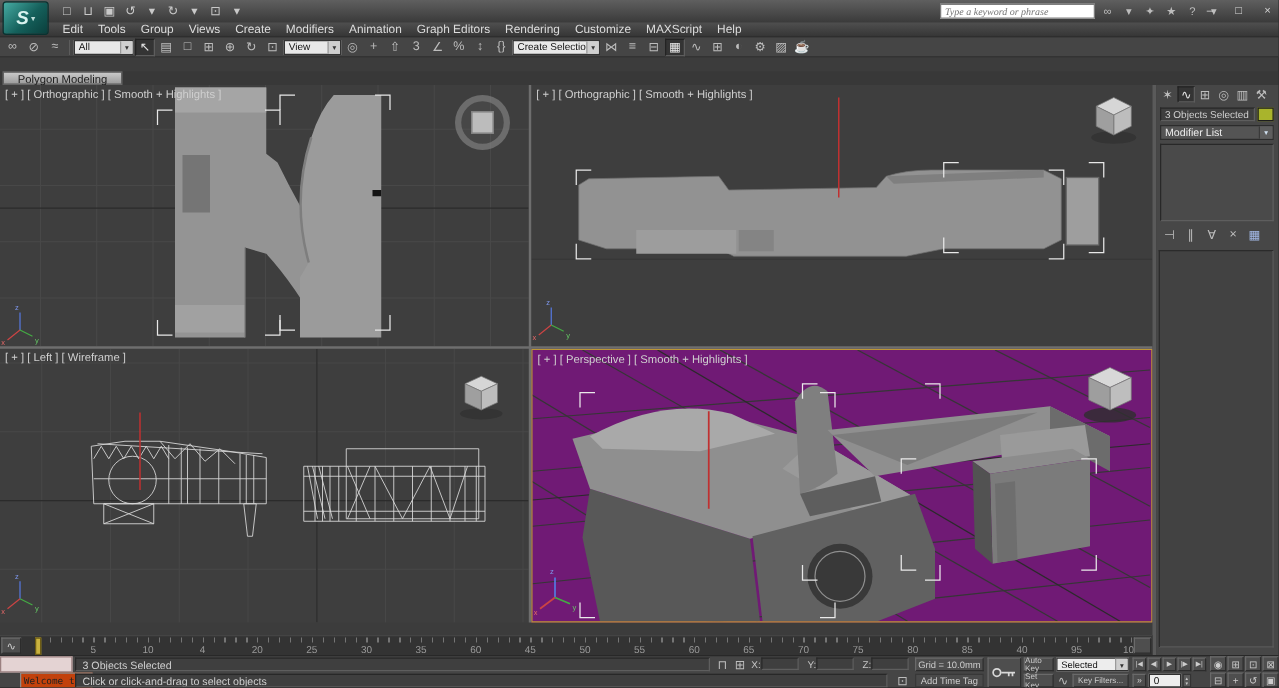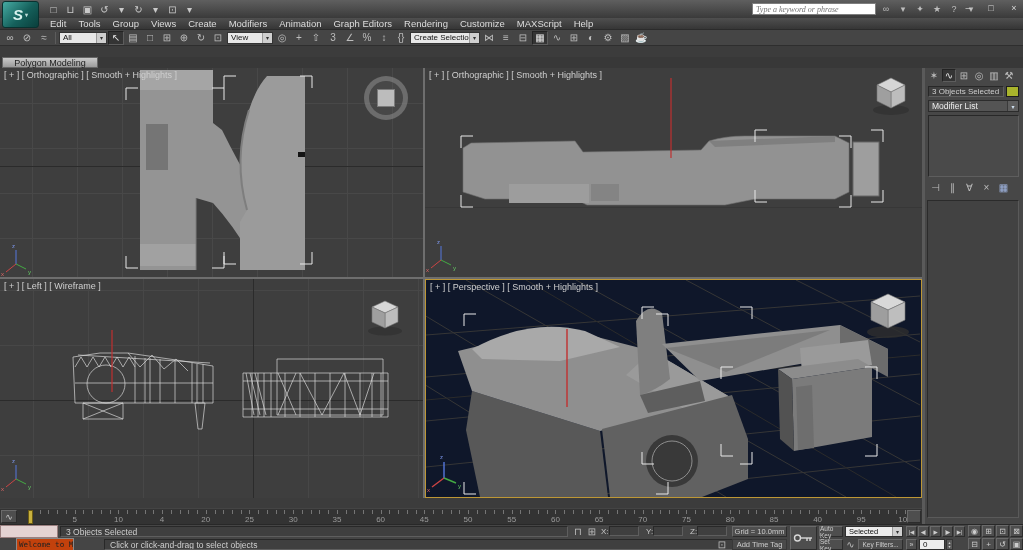--- a/index.html
+++ b/index.html
@@ -287,21 +287,21 @@
         <line x1="16" y1="200" x2="6" y2="208" stroke="#cc4444"></line>
         <line x1="16" y1="200" x2="26" y2="205" stroke="#44aa44"></line>
         <text x="12" y="184" font-size="6" fill="#7d96ea">z</text>
         <text x="1" y="212" font-size="6" fill="#d66">x</text>
         <text x="28" y="210" font-size="6" fill="#6c6">y</text>
       </g>
     </svg>
     <div class="vplabel">[ + ] [ Left ] [ Wireframe ]</div>
   </div>
 
-  <div class="vp" id="vp-perspective" style="left:425px;top:279px;width:497px;height:219px;background:#0f172a;border:1px solid #bd9735;">
+  <div class="vp" id="vp-perspective" style="left:425px;top:279px;width:497px;height:219px;background:#701a75;border:1px solid #bd9735;">
     <svg width="495" height="217" viewBox="0 0 495 217">
       <g stroke="#363636" stroke-width="1">
         <line x1="0" y1="55" x2="494" y2="16"></line>
         <line x1="0" y1="97" x2="494" y2="54"></line>
         <line x1="0" y1="141" x2="494" y2="94"></line>
         <line x1="0" y1="187" x2="494" y2="136"></line>
         <line x1="0" y1="233" x2="494" y2="180"></line>
         <line x1="-60" y1="0" x2="300" y2="217"></line>
         <line x1="40" y1="0" x2="420" y2="217"></line>
         <line x1="150" y1="0" x2="494" y2="190"></line>
@@ -417,21 +417,21 @@
   </div>
 
   <div class="abs statusbar">
     <div class="listener-pink"></div>
     <div class="listener-white">Welcome to M</div>
 
     <div class="srow" style="left:60px;top:1px;">
       <div class="sfield sunken" style="width:508px;height:11px;">3 Objects Selected</div>
     </div>
     <div class="srow" style="left:60px;top:14px;">
-      <div class="sfield sunken" style="width:650px;height:11px;margin-left:44px;">Click or click-and-drag to select objects</div>
+      <div class="sfield sunken" style="width:650px;height:11px;">Click or click-and-drag to select objects</div>
     </div>
 
     <div class="icon" style="position:absolute;left:572px;top:1px;width:12px;height:11px;">⊓</div>
     <div class="icon" style="position:absolute;left:586px;top:1px;width:12px;height:11px;">⊞</div>
 
     <span class="slabel" style="position:absolute;left:601px;top:2px;">X:</span>
     <div class="sunken" style="position:absolute;left:609px;top:1px;width:30px;height:10px;font-size:8px;"></div>
     <span class="slabel" style="position:absolute;left:646px;top:2px;">Y:</span>
     <div class="sunken" style="position:absolute;left:653px;top:1px;width:30px;height:10px;font-size:8px;"></div>
     <span class="slabel" style="position:absolute;left:690px;top:2px;">Z:</span>

